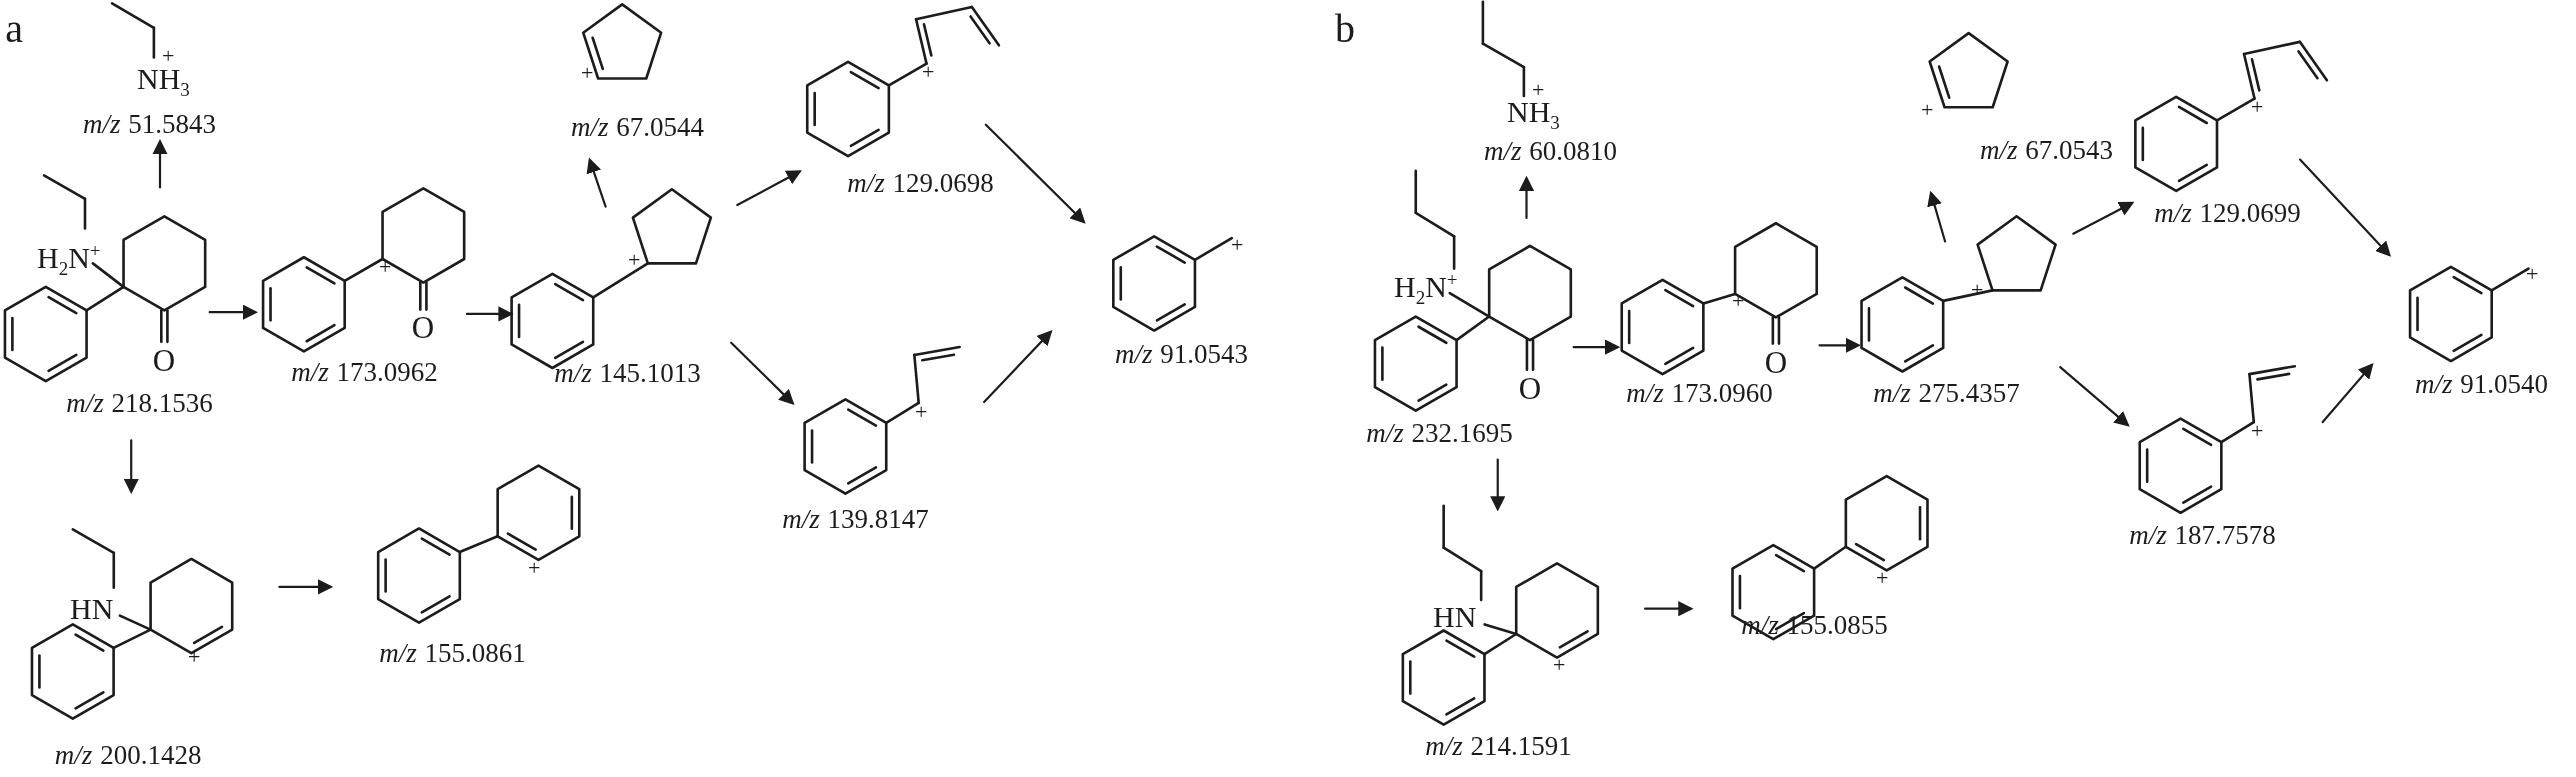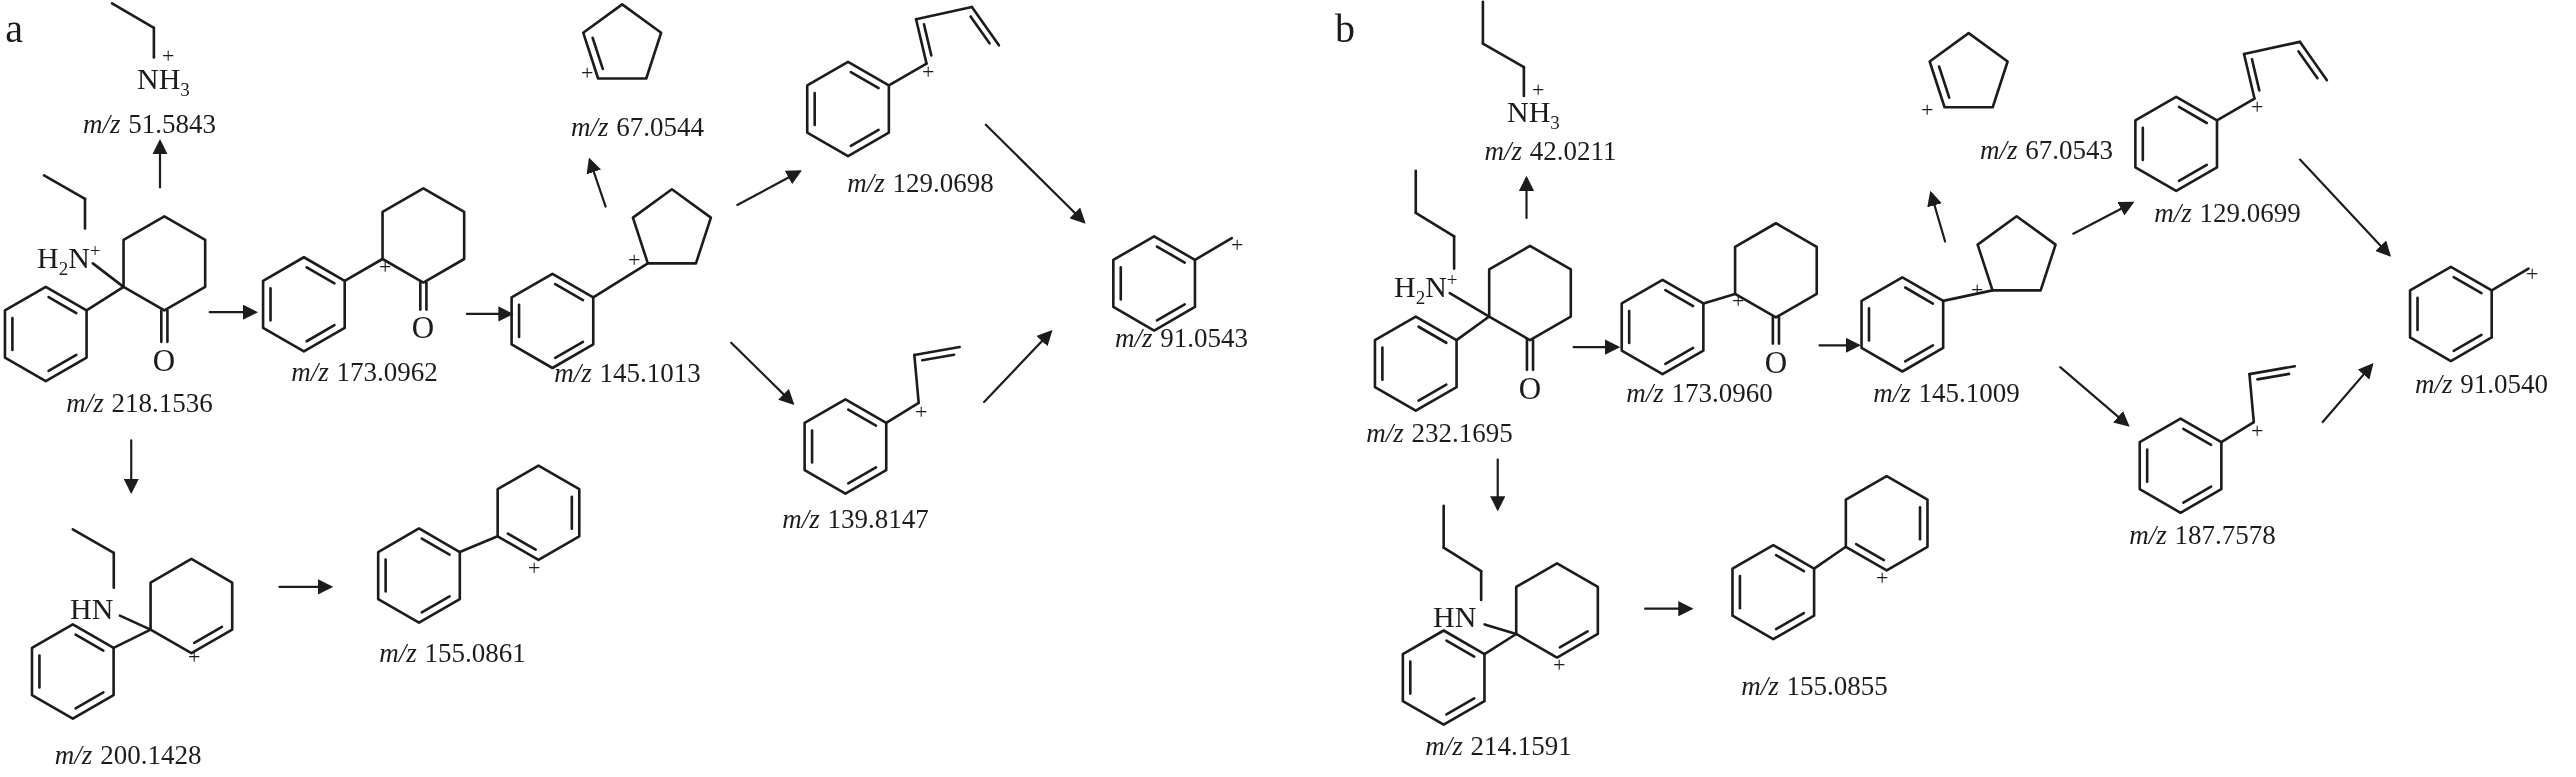--- a/index.html
+++ b/index.html
@@ -255,57 +255,57 @@
   <div class="charge" style="left:628px;top:249px">+</div>
   <div class="mz" style="left:523px;top:359px;width:209px"><span class="p">m/z</span><span>145.1013</span></div>
 
   <div class="charge" style="left:922px;top:61px">+</div>
   <div class="mz" style="left:820px;top:169px;width:201px"><span class="p">m/z</span><span>129.0698</span></div>
 
   <div class="charge" style="left:915px;top:401px">+</div>
   <div class="mz" style="left:755px;top:505px;width:201px"><span class="p">m/z</span><span>139.8147</span></div>
 
   <div class="charge" style="left:1231px;top:234px">+</div>
-  <div class="mz" style="left:1090px;top:324px;width:183px"><span class="p">m/z</span><span>91.0543</span></div>
+  <div class="mz" style="left:1090px;top:340px;width:183px"><span class="p">m/z</span><span>91.0543</span></div>
 
   <div class="atom" style="left:70px;top:594px"><span>HN</span></div>
   <div class="charge" style="left:188px;top:646px">+</div>
   <div class="mz" style="left:23.6px;top:741px;width:209px"><span class="p">m/z</span><span>200.1428</span></div>
 
   <div class="charge" style="left:528px;top:557px">+</div>
   <div class="mz" style="left:352px;top:639px;width:201px"><span class="p">m/z</span><span>155.0861</span></div>
 
   <div class="atom" style="left:1507px;top:97px"><span>NH</span><sub>3</sub></div>
   <div class="charge" style="left:1532px;top:79px">+</div>
-  <div class="mz" style="left:1459px;top:137px;width:183px"><span class="p">m/z</span><span>42.0211</span></div>
+  <div class="mz" style="left:1459px;top:137px;width:183px"><span class="p">m/z</span><span>60.0810</span></div>
 
   <div class="atom" style="left:1394px;top:270px"><span>H</span><sub>2</sub><span>N</span><sup>+</sup></div>
   <div class="atom o" style="left:1516px;top:373px;width:28px">O</div>
   <div class="mz" style="left:1335px;top:419px;width:209px"><span class="p">m/z</span><span>232.1695</span></div>
 
   <div class="charge" style="left:1732px;top:290px">+</div>
   <div class="atom o" style="left:1762px;top:347px;width:28px">O</div>
   <div class="mz" style="left:1595px;top:379px;width:209px"><span class="p">m/z</span><span>173.0960</span></div>
 
   <div class="charge" style="left:1921px;top:99px">+</div>
   <div class="mz" style="left:1955px;top:136px;width:183px"><span class="p">m/z</span><span>67.0543</span></div>
 
   <div class="charge" style="left:1971px;top:279px">+</div>
-  <div class="mz" style="left:1842px;top:379px;width:209px"><span class="p">m/z</span><span>145.1009</span></div>
+  <div class="mz" style="left:1842px;top:379px;width:209px"><span class="p">m/z</span><span>275.4357</span></div>
 
   <div class="charge" style="left:2251px;top:96px">+</div>
   <div class="mz" style="left:2127px;top:199px;width:201px"><span class="p">m/z</span><span>129.0699</span></div>
 
   <div class="charge" style="left:2251px;top:420px">+</div>
   <div class="mz" style="left:2102px;top:521px;width:201px"><span class="p">m/z</span><span>187.7578</span></div>
 
   <div class="charge" style="left:2526px;top:263px">+</div>
   <div class="mz" style="left:2390px;top:370px;width:183px"><span class="p">m/z</span><span>91.0540</span></div>
 
   <div class="atom" style="left:1433px;top:602px"><span>HN</span></div>
   <div class="charge" style="left:1553px;top:654px">+</div>
   <div class="mz" style="left:1394px;top:732px;width:209px"><span class="p">m/z</span><span>214.1591</span></div>
 
   <div class="charge" style="left:1876px;top:567px">+</div>
-  <div class="mz" style="left:1714px;top:672px;width:201px"><span class="p">m/z</span><span>155.0855</span></div>
+  <div class="mz" style="left:1714px;top:611px;width:201px"><span class="p">m/z</span><span>155.0855</span></div>
 
 </div>
 
 
 </body></html>

